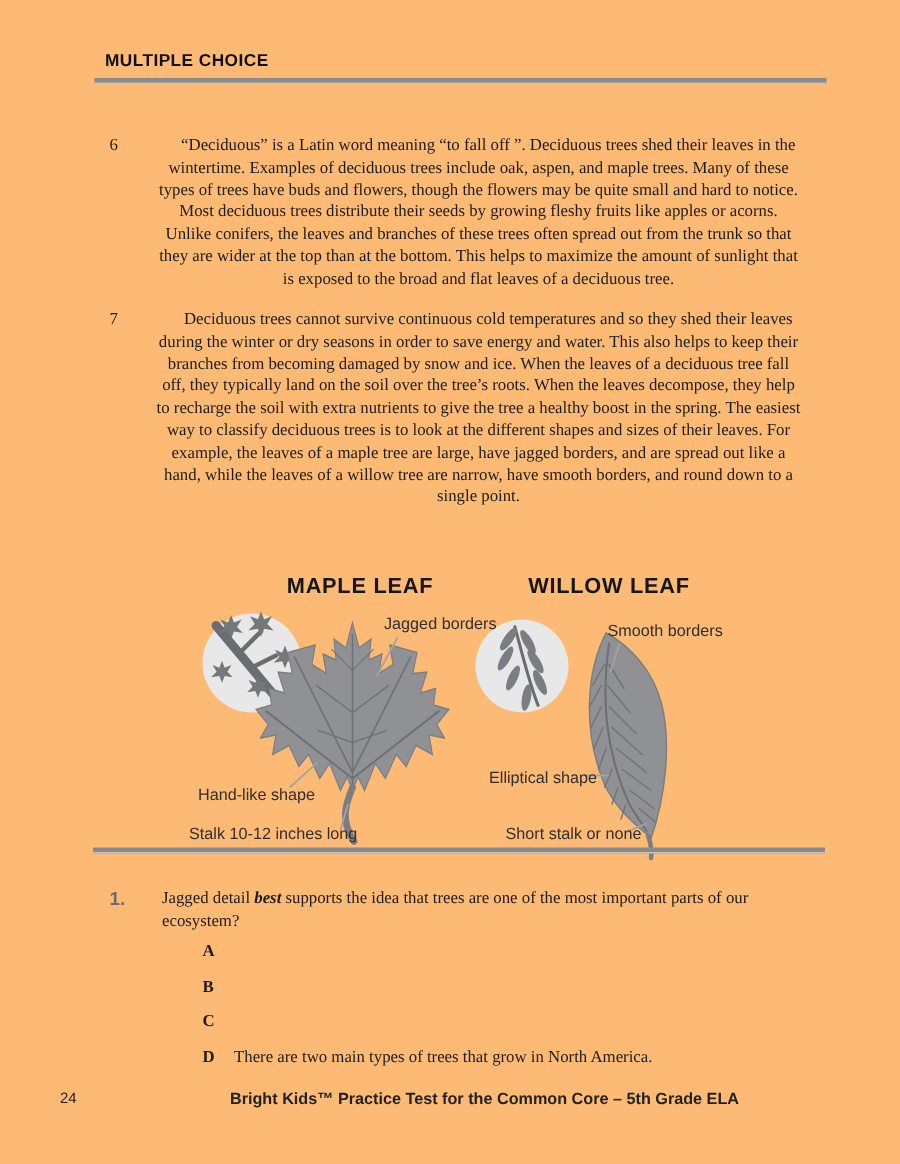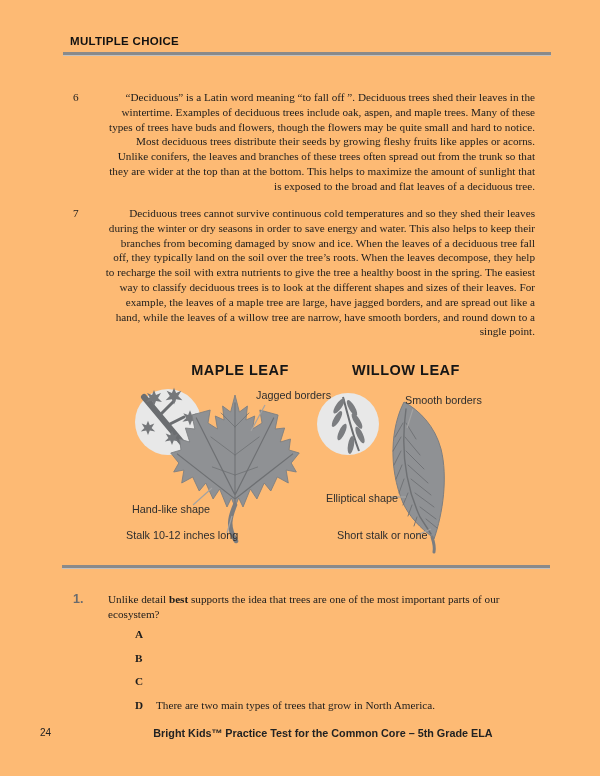--- a/index.html
+++ b/index.html
@@ -5,35 +5,35 @@
   html,body{margin:0;padding:0;background:#c9c9c9;}
   .page{position:relative;width:600px;height:776px;background:#fdba74;overflow:hidden;
         font-family:"Liberation Serif",serif;color:#1c1c1c;}
   .hdr-title{position:absolute;left:70px;top:35px;font-family:"Liberation Sans",sans-serif;
              font-weight:bold;font-size:11.5px;letter-spacing:.3px;color:#111;}
   .rule{position:absolute;height:3px;background:#8a8a8a;border-bottom:1px solid #c2c2c2;}
   .rule-top{left:63px;top:52px;width:488px;}
   .rule-mid{left:62px;top:565px;width:488px;}
   .para{position:absolute;left:73px;width:462px;display:flex;}
   .para .pnum{width:30px;flex:0 0 30px;font-size:11.2px;line-height:14.8px;}
-  .para .ptext{flex:1;font-size:11.2px;line-height:14.8px;text-indent:13px;text-align:right;}
+  .para .ptext{flex:1;font-size:11.2px;line-height:14.8px;text-indent:13px;text-align:center;}
   .p6{top:90px;}
   .p7{top:206px;}
-  .figure{position:absolute;left:60px;top:355px;width:480px;height:212px;}
+  .figure{position:absolute;left:60px;top:375px;width:480px;height:212px;}
   .fig-title{font-family:"Liberation Sans",sans-serif;font-weight:bold;font-size:14.5px;
              fill:#161616;letter-spacing:.5px;}
   .fig-label{font-family:"Liberation Sans",sans-serif;font-size:10.8px;fill:#2e2e2e;}
   .leader{stroke:#a3a3a3;stroke-width:1.2;fill:none;}
   .vein{stroke:#6e7073;stroke-width:1.4;fill:none;stroke-linecap:round;}
   .vein-sm{stroke:#6e7073;stroke-width:1;fill:none;stroke-linecap:round;opacity:.9;}
   .question{position:absolute;left:73px;top:592px;width:462px;}
   .qnum{position:absolute;left:0;top:0;font-family:"Liberation Sans",sans-serif;
         font-weight:bold;font-size:12.5px;color:#6a6b6d;}
   .qtext{position:absolute;left:35px;top:0;width:425px;font-size:11.2px;line-height:15px;}
-  .qtext b{font-weight:bold;}
+  .qtext b{font-weight:bold;font-style:italic;}
   .options{position:absolute;left:135px;top:627px;width:400px;}
   .opt{display:flex;margin-bottom:8.6px;font-size:11.2px;line-height:15px;}
   .opt .letter{flex:0 0 21px;font-weight:bold;}
   .footer-page{position:absolute;left:40px;top:727px;font-family:"Liberation Sans",sans-serif;
                font-weight:normal;font-size:10px;color:#222;}
   .footer-text{position:absolute;left:0;top:727px;width:566px;text-align:center;
                font-family:"Liberation Sans",sans-serif;font-weight:bold;font-size:10.8px;color:#222;padding-left:40px;}
 </style>
 </head>
 <body>
@@ -123,21 +123,21 @@
       <text class="fig-label" x="66" y="184">Stalk 10-12 inches long</text>
       <text class="fig-label" x="266" y="147">Elliptical shape</text>
       <text class="fig-label" x="277" y="184">Short stalk or none</text>
     </svg>
   </div>
 
   <div class="rule rule-mid"></div>
 
   <div class="question">
     <div class="qnum">1.</div>
-    <div class="qtext"><span>Unlike detail </span><b>best</b><span> supports the idea that trees are one of the most important parts of our ecosystem?</span></div>
+    <div class="qtext"><span>Jagged detail </span><b>best</b><span> supports the idea that trees are one of the most important parts of our ecosystem?</span></div>
   </div>
 
   <div class="options">
     <div class="opt">
       <span class="letter">A</span>
     </div>
     <div class="opt">
       <span class="letter">B</span>
     </div>
     <div class="opt">

